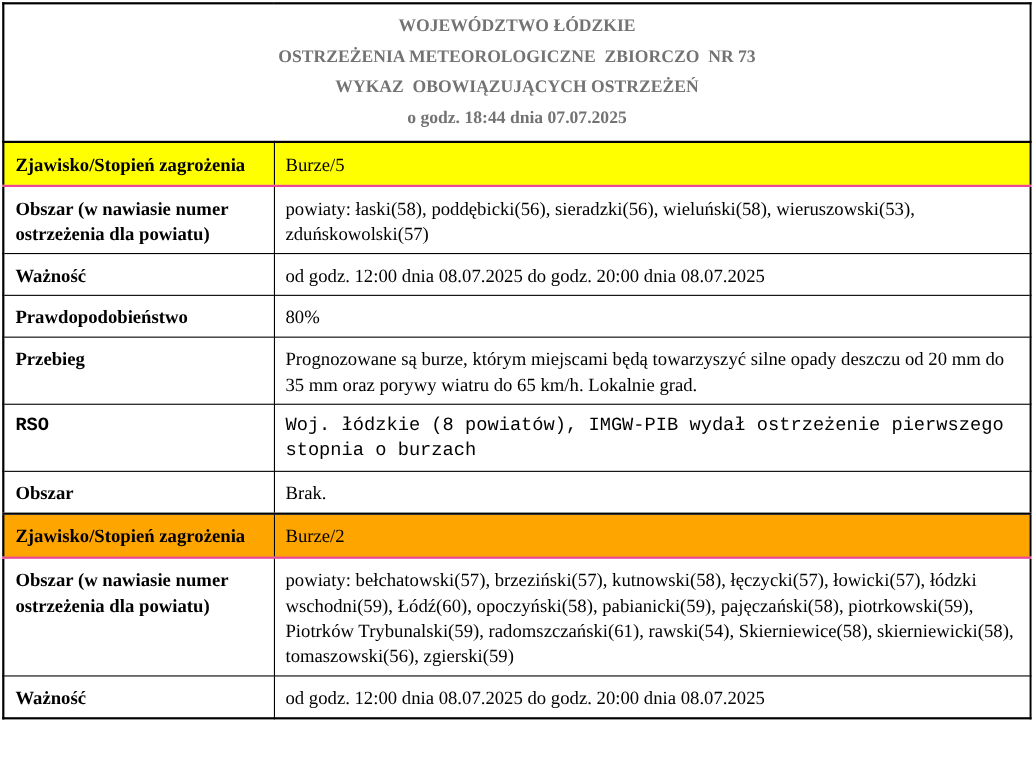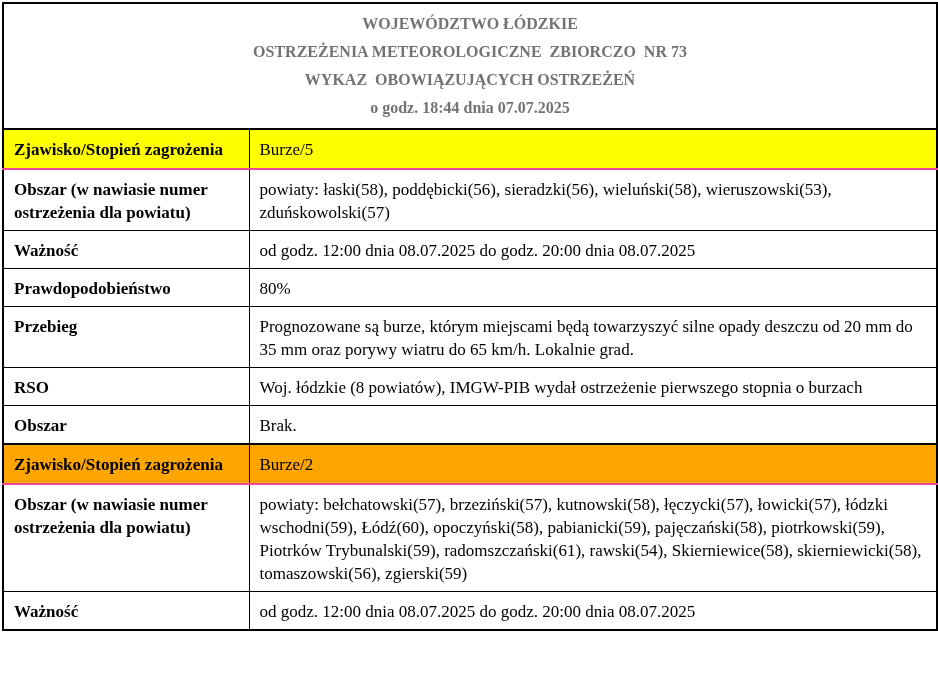--- a/index.html
+++ b/index.html
@@ -57,21 +57,21 @@
   tr.phenomenon-row.level-1 td { background: #ffff00; }
   tr.phenomenon-row.level-2 td { background: #ffa500; }
 
   
   tr.r-zjawisko   td { height: 24px; }
   tr.r-obszar1    td { height: 41px; }
   tr.r-waznosc1   td { height: 18px; }
   tr.r-prawd1     td { height: 17px; }
   tr.r-przebieg   td { height: 40px; }
   tr.r-sms        td { height: 62px; }
-  tr.r-rso        td { height: 18px; }
+  tr.r-rso        td { height: 18px; font-family: Liberation Mono, monospace; }
   tr.r-uwagi      td { height: 15px; }
   tr.r-obszar2    td { height: 86px; }
   tr.r-waznosc2   td { height: 20px; }
 </style>
 </head>
 <body>
 
 <div class="page">
   <table class="warning-table">
     <colgroup>

